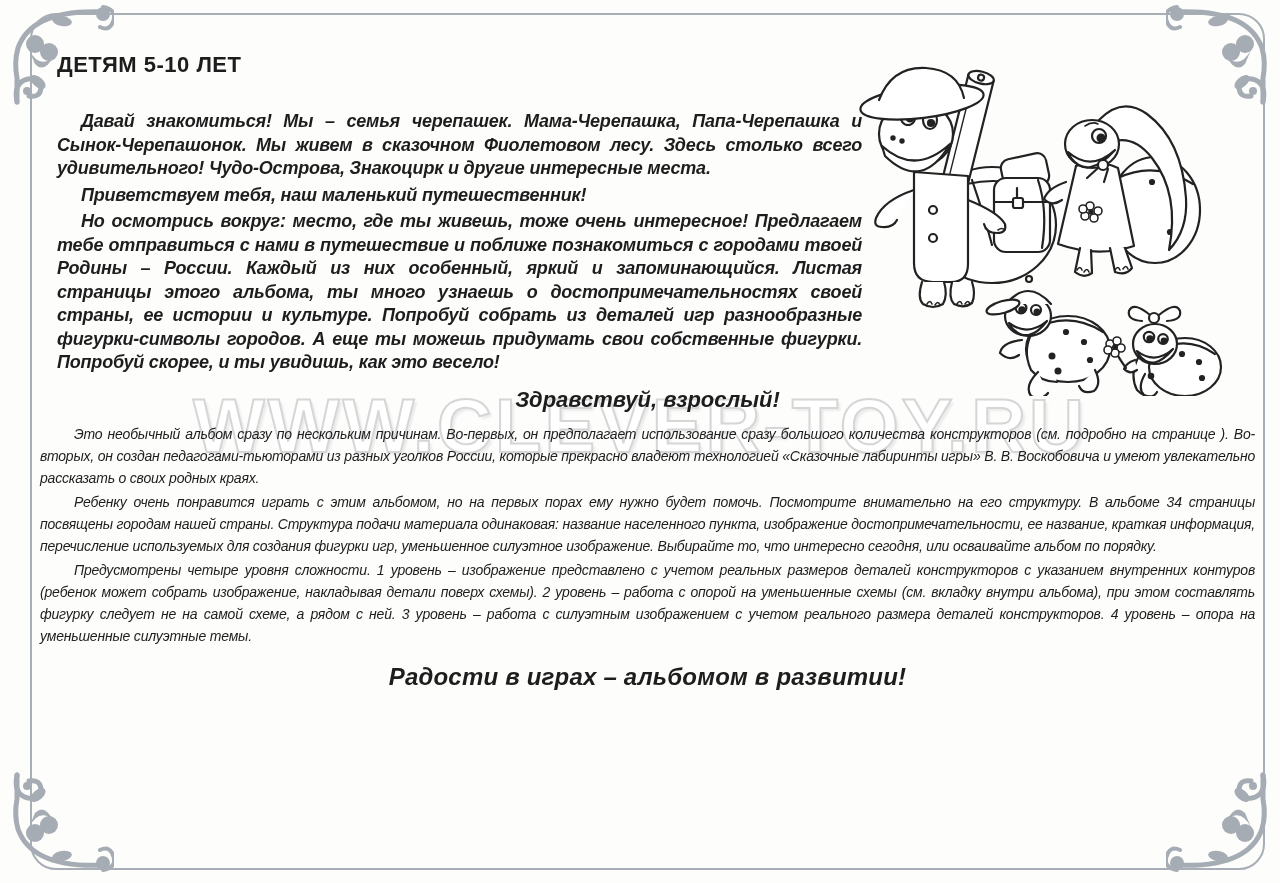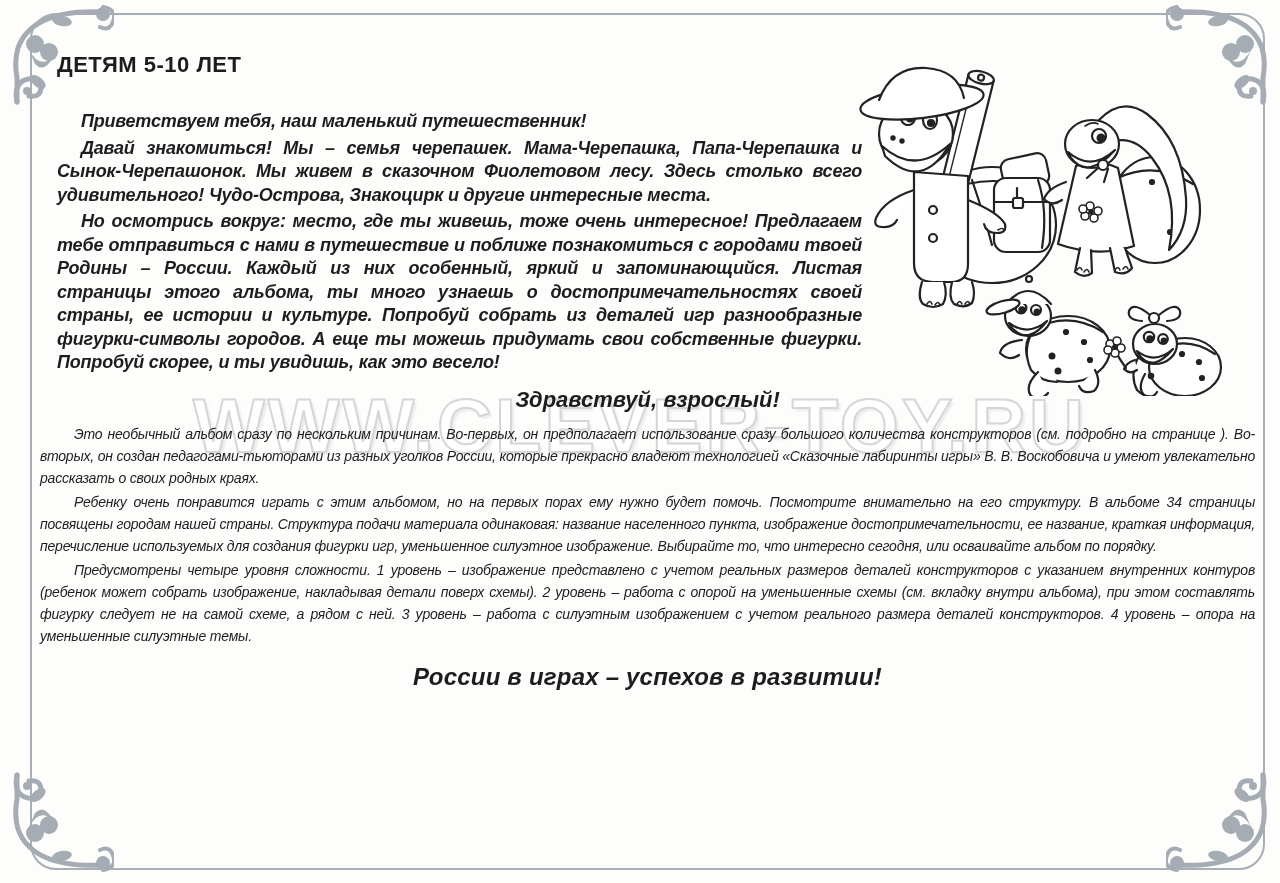--- a/index.html
+++ b/index.html
@@ -170,22 +170,22 @@
     </g>
   </svg>
 
   <div class="watermark">WWW.CLEVER-TOY.RU</div>
 
   <div class="content">
 
     <div class="page-title">ДЕТЯМ 5-10 ЛЕТ</div>
 
     <div class="kids-block">
+      <p>Давай знакомиться! Мы – семья черепашек. Мама-Черепашка, Папа-Черепашка и Сынок-Черепашонок. Мы живем в сказочном Фиолетовом лесу. Здесь столько всего удивительного! Чудо-Острова, Знакоцирк и другие интересные места.</p>
       <p>Приветствуем тебя, наш маленький путешественник!</p>
-      <p>Давай знакомиться! Мы – семья черепашек. Мама-Черепашка, Папа-Черепашка и Сынок-Черепашонок. Мы живем в сказочном Фиолетовом лесу. Здесь столько всего удивительного! Чудо-Острова, Знакоцирк и другие интересные места.</p>
       <p>Но осмотрись вокруг: место, где ты живешь, тоже очень интересное! Предлагаем тебе отправиться с нами в путешествие и поближе познакомиться с городами твоей Родины – России. Каждый из них особенный, яркий и запоминающийся. Листая страницы этого альбома, ты много узнаешь о достопримечательностях своей страны, ее истории и культуре. Попробуй собрать из деталей игр разнообразные фигурки-символы городов. А еще ты можешь придумать свои собственные фигурки. Попробуй скорее, и ты увидишь, как это весело!</p>
     </div>
 
     <svg class="turtles" viewBox="0 0 398 336" fill="white" stroke="#222222" stroke-width="2.2" stroke-linecap="round" stroke-linejoin="round">
 
       <g>
         <ellipse cx="140" cy="165" rx="64" ry="58"></ellipse>
         <path d="M92,132 Q140,110 192,132" fill="none"></path>
         <path d="M120,120 Q133,158 140,185" fill="none"></path>
 
@@ -331,16 +331,16 @@
     </svg>
 
     <div class="adult-heading">Здравствуй, взрослый!</div>
 
     <div class="adult-block">
       <p>Это необычный альбом сразу по нескольким причинам. Во-первых, он предполагает использование сразу большого количества конструкторов (см. подробно на странице ). Во-вторых, он создан педагогами-тьюторами из разных уголков России, которые прекрасно владеют технологией «Сказочные лабиринты игры» В. В. Воскобовича и умеют увлекательно рассказать о своих родных краях.</p>
       <p>Ребенку очень понравится играть с этим альбомом, но на первых порах ему нужно будет помочь. Посмотрите внимательно на его структуру. В альбоме 34 страницы посвящены городам нашей страны. Структура подачи материала одинаковая: название населенного пункта, изображение достопримечательности, ее название, краткая информация, перечисление используемых для создания фигурки игр, уменьшенное силуэтное изображение. Выбирайте то, что интересно сегодня, или осваивайте альбом по порядку.</p>
       <p>Предусмотрены четыре уровня сложности. 1 уровень – изображение представлено с учетом реальных размеров деталей конструкторов с указанием внутренних контуров (ребенок может собрать изображение, накладывая детали поверх схемы). 2 уровень – работа с опорой на уменьшенные схемы (см. вкладку внутри альбома), при этом составлять фигурку следует не на самой схеме, а рядом с ней. 3 уровень – работа с силуэтным изображением с учетом реального размера деталей конструкторов. 4 уровень – опора на уменьшенные силуэтные темы.</p>
     </div>
 
-    <div class="closing">России в играх – успехов в развитии!</div>
+    <div class="closing">Радости в играх – альбомом в развитии!</div>
 
   </div>
 </div>
 
 </body></html>

